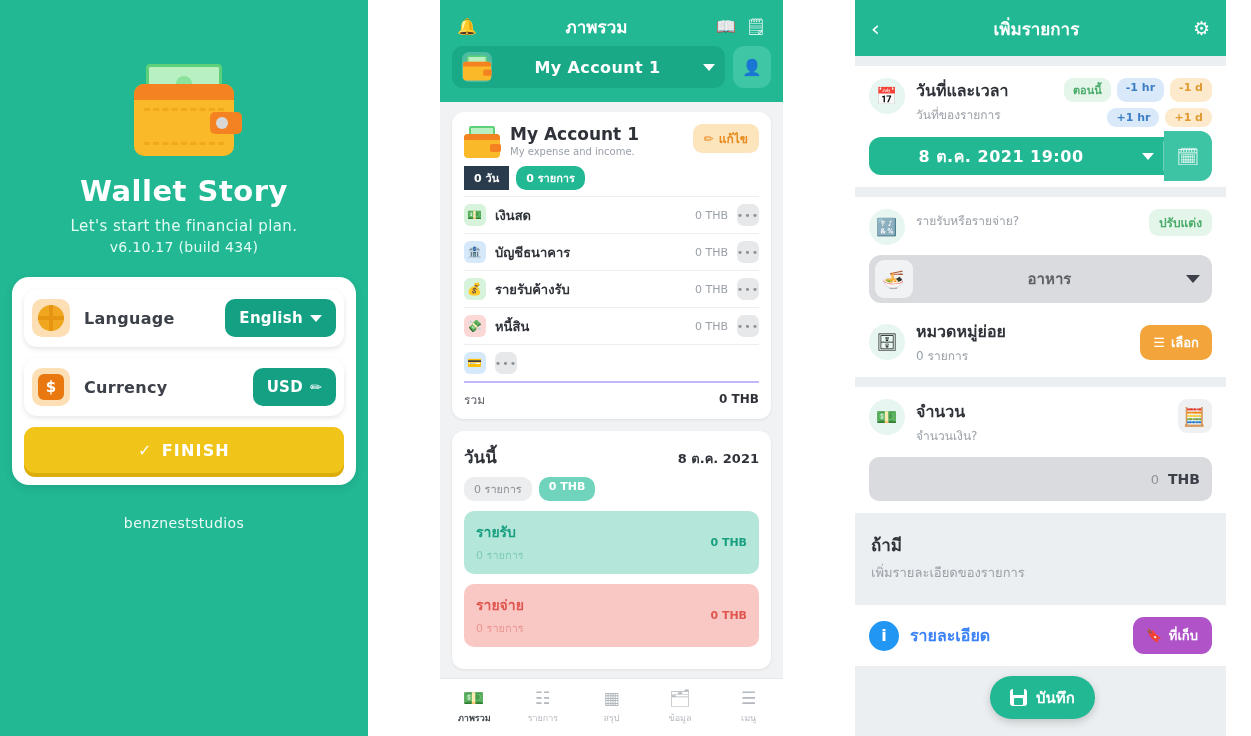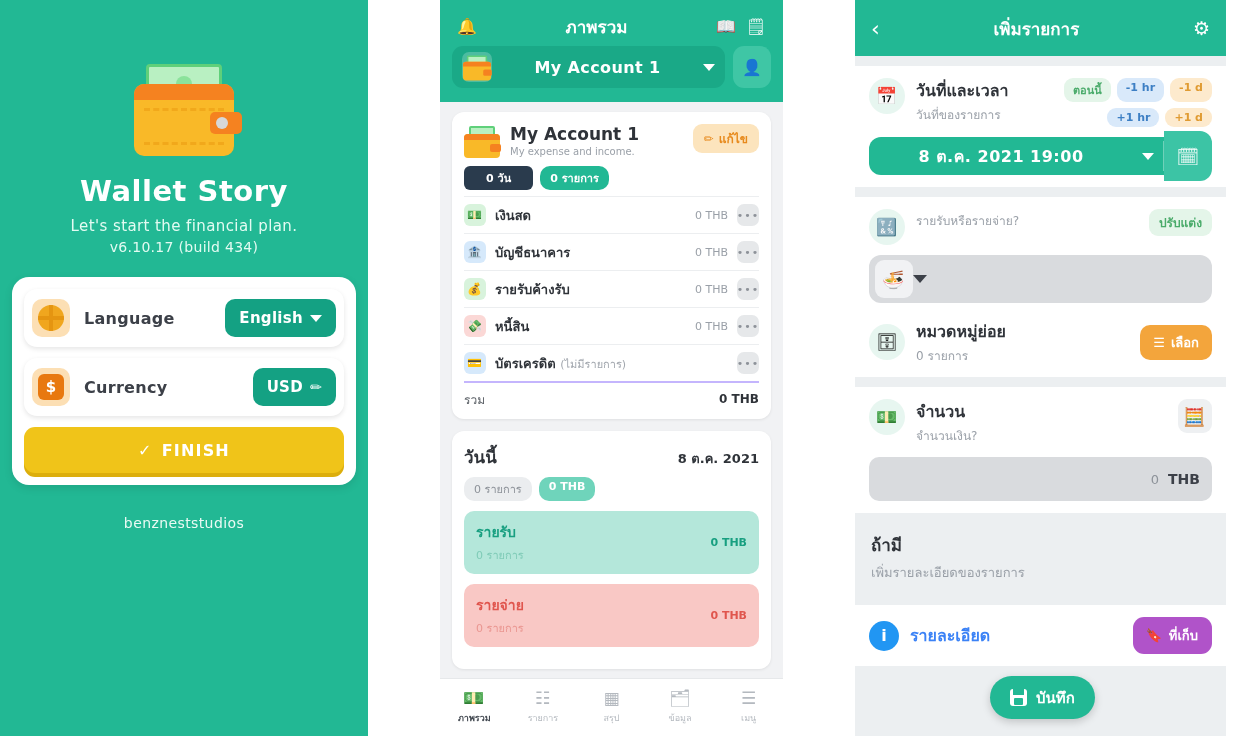--- a/index.html
+++ b/index.html
@@ -117,21 +117,21 @@
   .wal-sm .w{position:absolute;left:0;top:8px;width:36px;height:24px;background:#f9b928;border-radius:4px;}
   .wal-sm .f{position:absolute;left:0;top:8px;width:36px;height:6px;background:#f58220;border-radius:4px 4px 0 0;}
   .wal-sm .c{position:absolute;right:-1px;top:18px;width:11px;height:8px;background:#f58220;border-radius:2px;}
   .acct-ttl{ font-size:17px; font-weight:bold; color:#2f3339; }
   .acct-desc{ font-size:10px; color:#9aa0a8; margin-top:2px; }
   .edit-btn{
     background:#fce4bd; color:#e78a1d; border-radius:9px; padding:5px 11px;
     font-size:12px; font-weight:bold; display:flex; align-items:center; gap:5px; white-space:nowrap;
   }
   .badges{ display:flex; gap:7px; margin:8px 0 6px; }
-  .bg-dark{ background:#2a3b4d; color:#fff; border-radius:6px; padding:3px 22px; font-size:11px; font-weight:bold;}
+  .bg-dark{ background:#2a3b4d; color:#fff; border-radius:0; padding:3px 10px; font-size:11px; font-weight:bold;}
   .bg-teal{ background:#22b894; color:#fff; border-radius:10px; padding:3px 10px; font-size:11px; font-weight:bold;}
   .arow{
     display:flex; align-items:center; gap:9px; height:37px;
     border-top:1px solid #eceef0;
   }
   .arow .ai{ width:22px;height:22px;border-radius:6px;display:flex;align-items:center;justify-content:center;font-size:12px;flex:0 0 22px;}
   .arow .an{ flex:1; font-size:13px; color:#2f3339; font-weight:600;}
   .arow .an .muted{ color:#a2a7ae; font-weight:normal; font-size:11px;}
   .arow .av{ font-size:11px; color:#9aa0a8; }
   .dots{
@@ -357,24 +357,20 @@
           <div class="dots">•••</div>
         </div>
         <div class="arow">
           <div class="ai" style="background:#fbd8d6">💸</div>
           <div class="an"><span>หนี้สิน</span></div>
           <div class="av">0 THB</div>
           <div class="dots">•••</div>
         </div>
         <div class="arow">
           <div class="ai" style="background:#d6e9fb">💳</div>
-          <div class="an">
-            <span>บัตรเครดิต</span>
-            <span class="muted">(ไม่มีรายการ)</span>
-          </div>
           <div class="dots">•••</div>
         </div>
         <div class="total">
           <div class="tl">รวม</div>
           <div class="tv">0 THB</div>
         </div>
       </div>
 
       <div class="card2">
         <div class="c2h">
@@ -463,20 +459,21 @@
     <div class="sec">
       <div class="sec-head">
         <div class="sec-ico">🔣</div>
         <div class="sec-tt">
           <div class="sec-s">รายรับหรือรายจ่าย?</div>
         </div>
         <div class="tag-soft">ปรับแต่ง</div>
       </div>
       <div class="cat-sel">
         <div class="cat-ico">🍜</div>
+        <div class="cat-name">อาหาร</div>
         <div class="caret-dk"></div>
       </div>
       <div class="sub-row">
         <div class="sec-ico">🗄</div>
         <div class="sec-tt">
           <div class="sec-t">หมวดหมู่ย่อย</div>
           <div class="sec-s">0 รายการ</div>
         </div>
         <div class="orange-btn">
           <span>☰</span>

